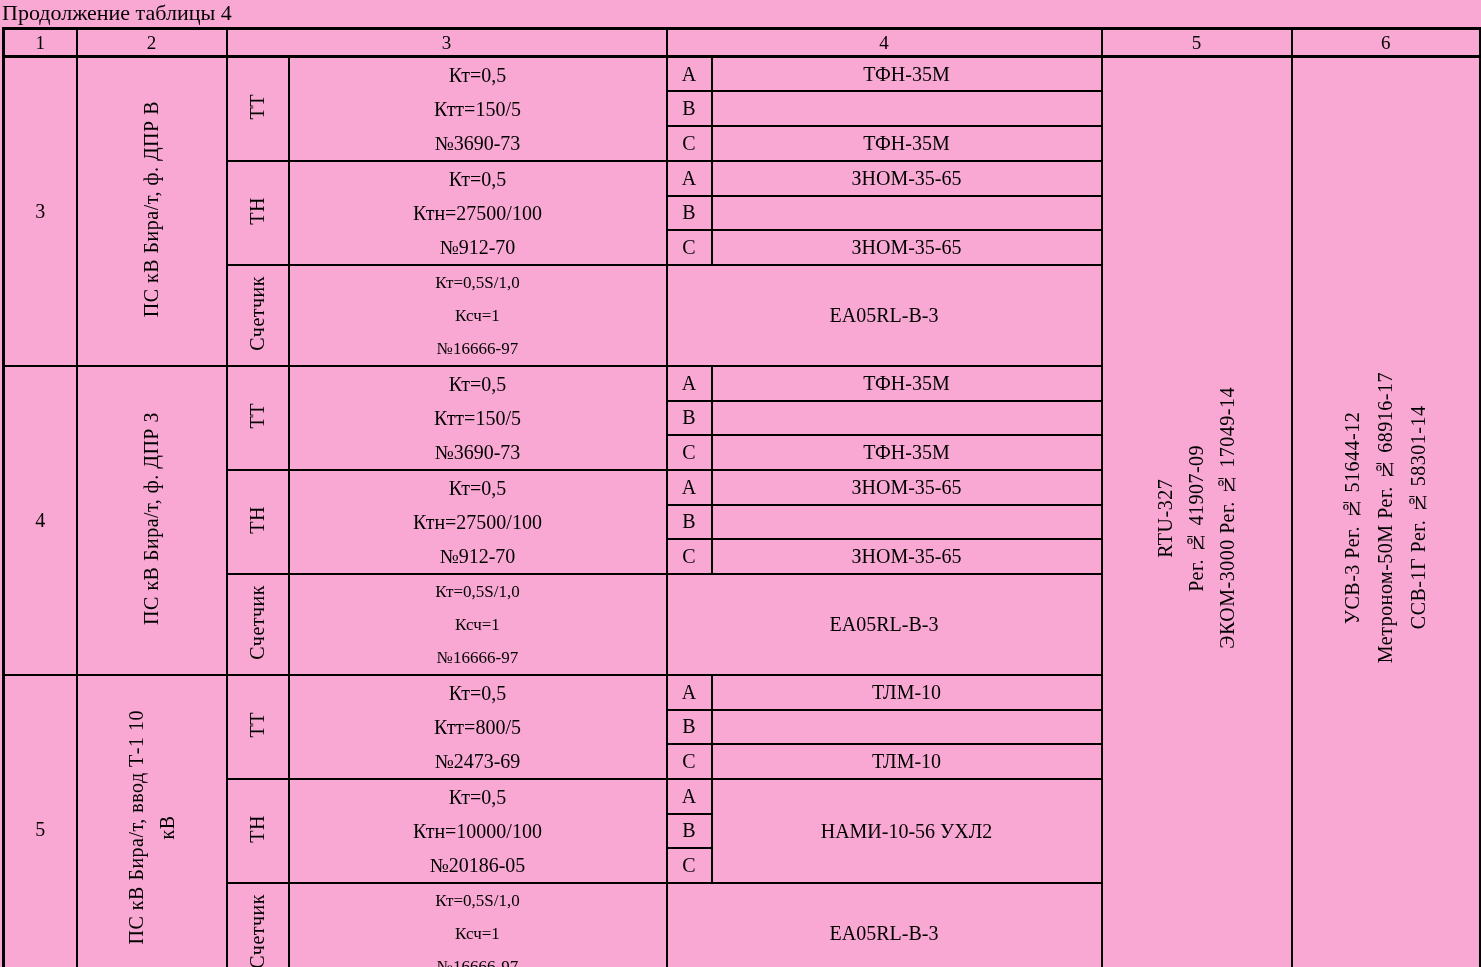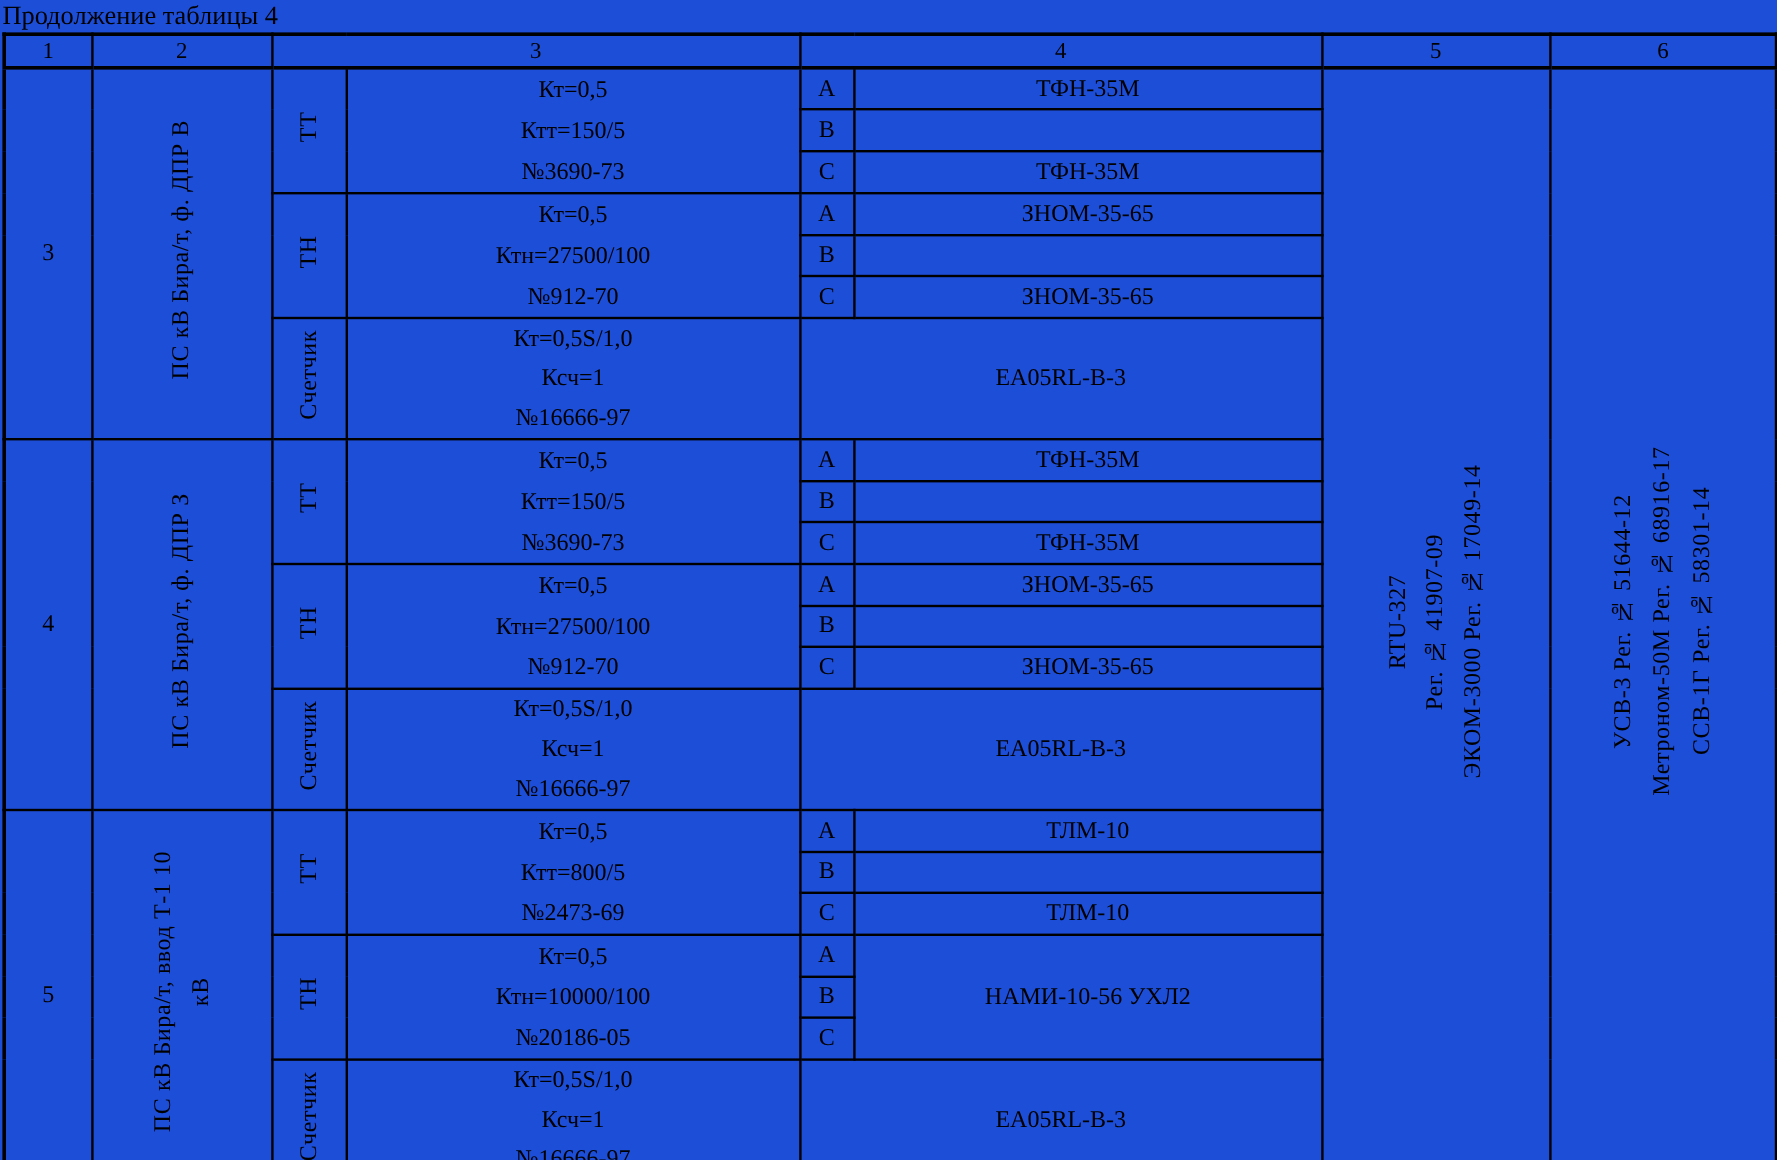--- a/index.html
+++ b/index.html
@@ -1,26 +1,26 @@
 <!DOCTYPE html>
 <html><head>
 <meta charset="utf-8">
 <style>
   html,body{margin:0;padding:0;background:#fff;}
   body{width:1481px;height:967px;position:relative;font-family:"Liberation Serif",serif;color:#000;}
-  .page{position:absolute;inset:0;background:#1d4ed8;overflow:hidden;}
+  .page{position:absolute;inset:0;background:#f9a8d4;overflow:hidden;}
   .title{position:absolute;left:2px;top:0px;font-size:22px;line-height:26px;white-space:nowrap;}
   table.main{position:absolute;left:2px;top:27px;width:1477px;border-collapse:collapse;table-layout:fixed;border:3px solid #000;}
   td,th{border:2px solid #000;padding:0;text-align:center;vertical-align:middle;font-size:20px;font-weight:normal;overflow:hidden;}
   thead th{height:25px;font-size:19px;border-bottom:3px solid #000;}
   tr.rp{height:34px;}
   tr.rm{height:100px;}
   .pre{white-space:pre-line;margin-left:36px;}
   .params{line-height:34px;font-size:20px;}
-  .mparams{line-height:33px;font-size:20px;}
+  .mparams{line-height:33px;font-size:17px;}
   .rot{writing-mode:vertical-rl;transform:rotate(180deg);white-space:pre-line;display:inline-block;line-height:31px;font-size:20px;letter-spacing:0.5px;}
   .rot.wide{line-height:33px;}
   td.phase{font-size:20px;}
 </style>
 </head>
 <body>
 
 <div class="page">
   <div class="title">Продолжение таблицы 4</div>
 

